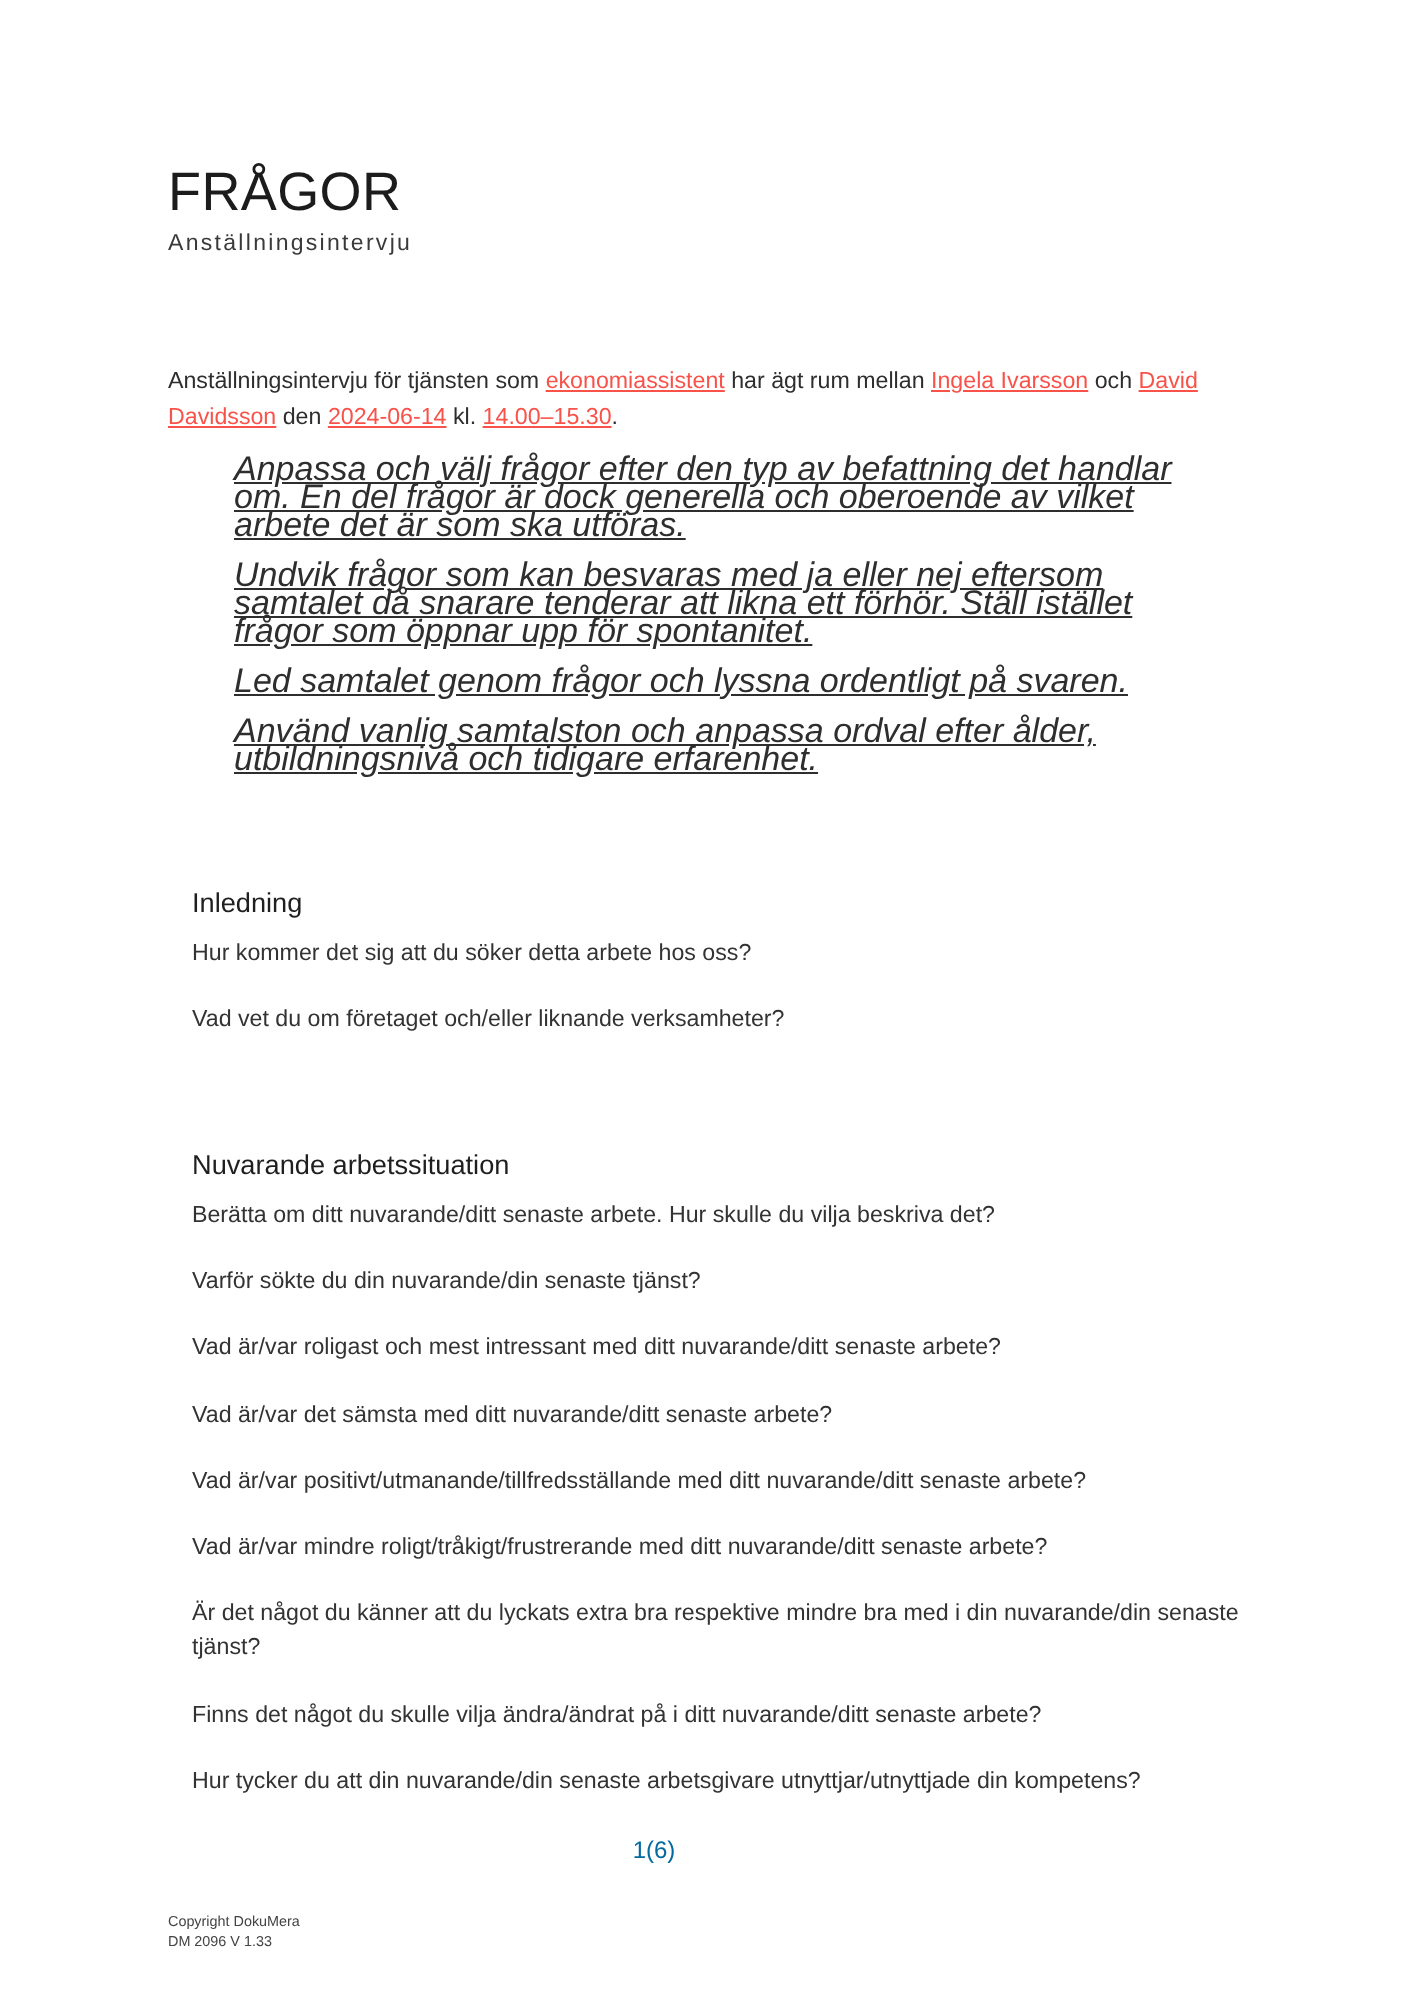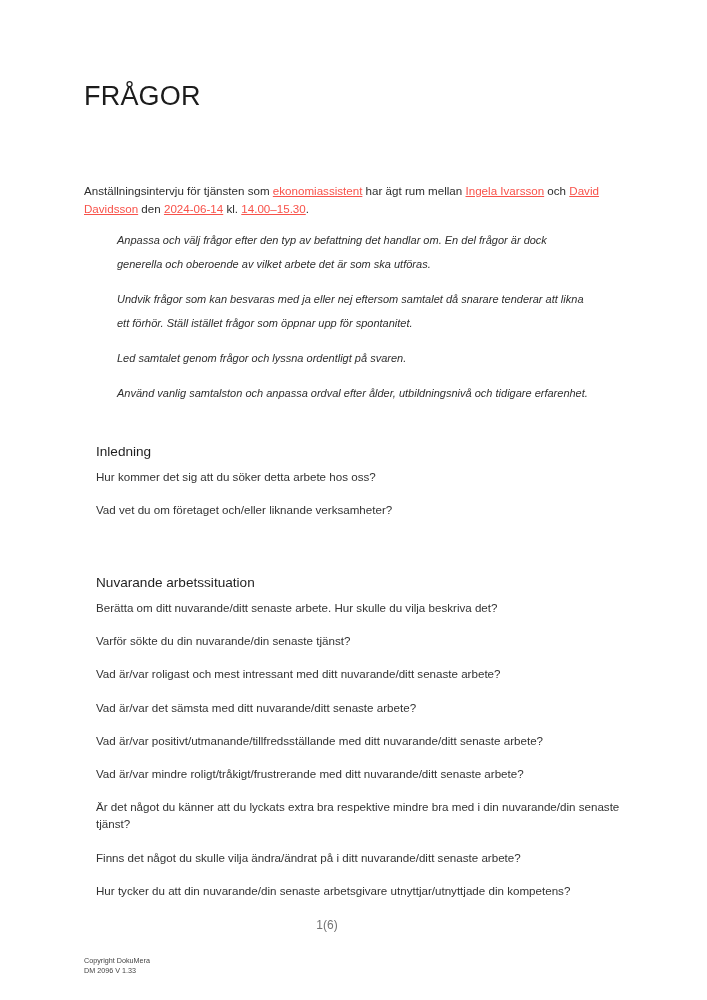--- a/index.html
+++ b/index.html
@@ -62,23 +62,24 @@
   
   .guidance {
     position: absolute;
     top: 146px;
     left: 33px;
     width: 472px;
   }
   .guidance p {
     margin: 0 0 11px 0;
     font-style: italic;
-    font-size: 11px;
-    line-height: 24px;
+    font-size: 17px;
+    line-height: 14px;
     color: #2e2e2e;
+    text-decoration: underline;
   }
   .guidance p:last-child { margin-bottom: 16px; }
 
   
   .section { position: absolute; left: 12px; width: 524px; }
   .section-heading {
     font-size: 13.6px;
     font-weight: 400;
     color: #1f1f1f;
     margin: 0 0 7px 0;
@@ -96,40 +97,41 @@
   #section-nuvarande { top: 493px; }
 
   
   .page-number {
     position: absolute;
     top: 918px;
     left: 0;
     width: 654px;
     text-align: center;
     font-size: 12px;
-    color: #737373;
+    color: #0369a1;
   }
   .footer-meta {
     position: absolute;
     left: 84px;
     top: 956px;
     font-size: 7.2px;
     line-height: 9.6px;
     color: #444444;
   }
   .footer-meta div { white-space: nowrap; }
 </style>
 </head>
 <body>
 
 <div class="page">
 
   <div class="content">
 
     <h1 class="doc-title">FRÅGOR</h1>
+    <div class="doc-subtitle">Anställningsintervju</div>
 
     <p class="intro"><span>Anställningsintervju för tjänsten som </span><span class="hl">ekonomiassistent</span><span> har ägt rum mellan </span><span class="hl">Ingela Ivarsson</span><span> och </span><span class="hl">David Davidsson</span><span> den </span><span class="hl">2024-06-14</span><span> kl. </span><span class="hl">14.00–15.30</span><span>.</span></p>
 
     <div class="guidance">
       <p>Anpassa och välj frågor efter den typ av befattning det handlar om. En del frågor är dock generella och oberoende av vilket arbete det är som ska utföras.</p>
       <p>Undvik frågor som kan besvaras med ja eller nej eftersom samtalet då snarare tenderar att likna ett förhör. Ställ istället frågor som öppnar upp för spontanitet.</p>
       <p>Led samtalet genom frågor och lyssna ordentligt på svaren.</p>
       <p>Använd vanlig samtalston och anpassa ordval efter ålder, utbildningsnivå och tidigare erfarenhet.</p>
     </div>
 

